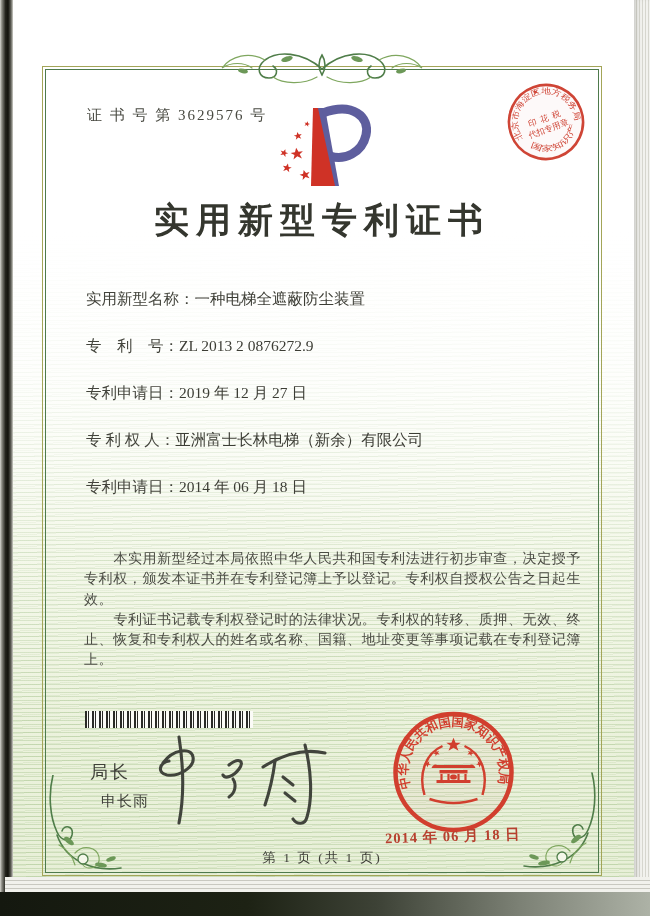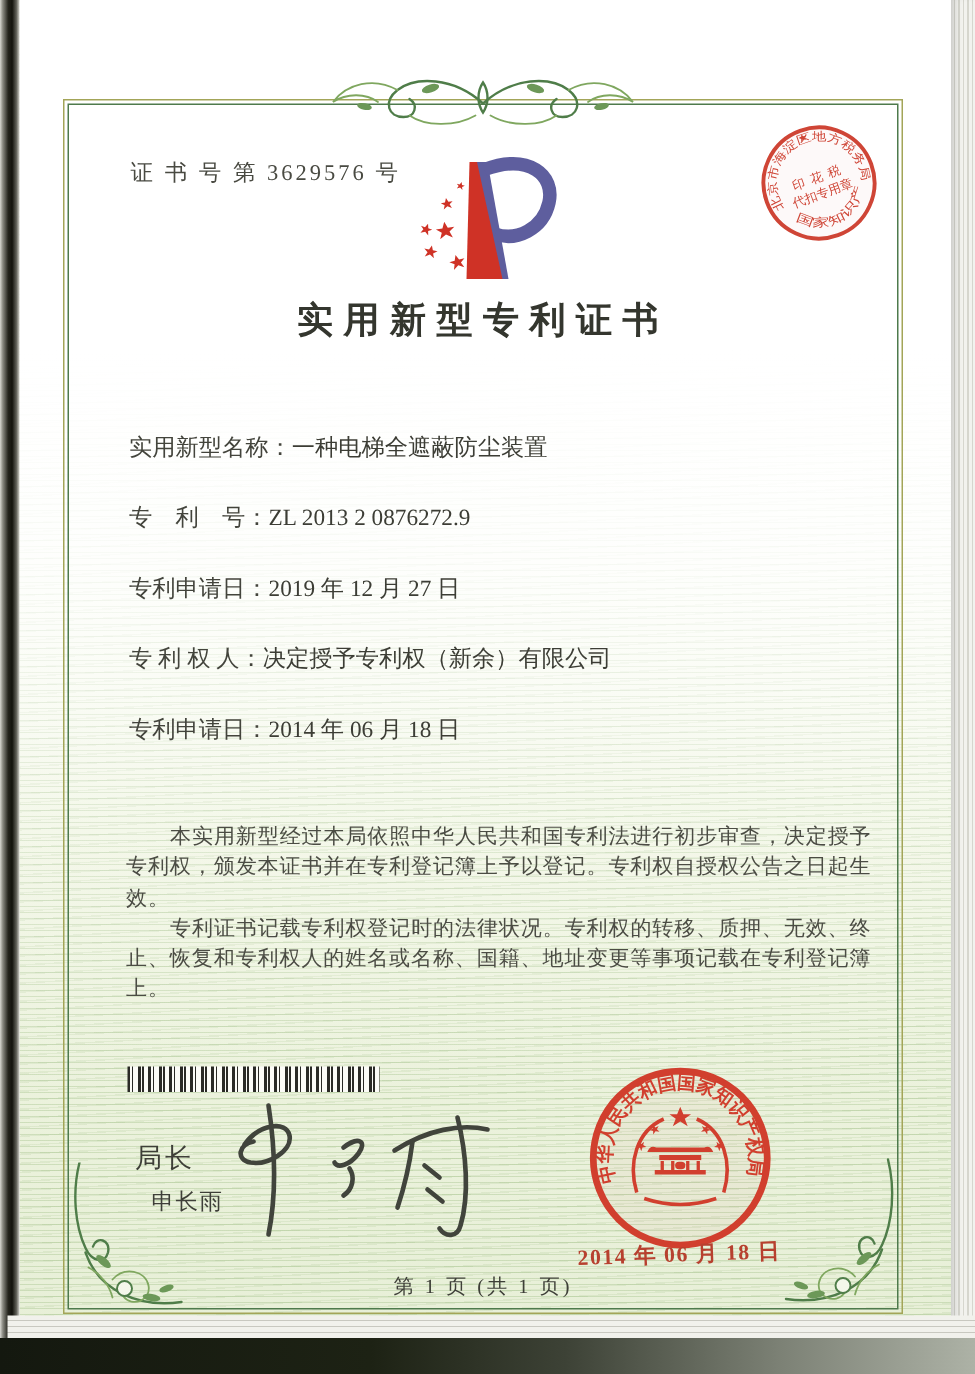--- a/index.html
+++ b/index.html
@@ -34,21 +34,21 @@
 
   .orn{stroke:#4f7d49;fill:none;stroke-width:1.6;stroke-linecap:round;}
   .orn2{stroke:#7fa75f;fill:none;stroke-width:1.2;stroke-linecap:round;}
   .leaf{fill:#6c9858;stroke:none;}
   .orn-top{left:204px;top:47px;width:210px;height:44px;}
   .orn-bl{left:32px;top:775px;width:78px;height:99px;}
   .orn-br{left:509px;top:771px;width:78px;height:103px;transform:scaleX(-1);}
 
   .cert-no{left:74px;top:106px;font-size:15px;letter-spacing:2px;color:#494a42;white-space:nowrap;}
   .logo{left:254px;top:98px;width:106px;height:96px;}
-  .title{left:29px;top:197px;width:560px;text-align:center;font-size:24px;font-weight:700;
+  .title{left:29px;top:197px;width:560px;text-align:center;font-size:35px;font-weight:700;
          letter-spacing:7px;color:#34362e;white-space:nowrap;}
 
   .fields{left:73px;top:288px;width:480px;}
   .frow{height:47px;font-size:15.5px;line-height:21px;color:#3f4039;white-space:nowrap;}
   .flabel{color:#43443c;}
   .fvalue{color:#3c3d35;}
 
   .paras{left:71px;top:549px;width:497px;}
   .paras p{margin:0;font-size:14px;line-height:20.3px;letter-spacing:.6px;
            text-align:justify;text-indent:2.1em;color:#4b4c44;}
@@ -146,21 +146,21 @@
       <div class="frow">
         <span class="flabel">实用新型名称：</span><span class="fvalue">一种电梯全遮蔽防尘装置</span>
       </div>
       <div class="frow">
         <span class="flabel">专　利　号：</span><span class="fvalue">ZL 2013 2 0876272.9</span>
       </div>
       <div class="frow">
         <span class="flabel">专利申请日：</span><span class="fvalue">2019 年 12 月 27 日</span>
       </div>
       <div class="frow">
-        <span class="flabel">专 利 权 人：</span><span class="fvalue">决定授予专利权（新余）有限公司</span>
+        <span class="flabel">专 利 权 人：</span><span class="fvalue">亚洲富士长林电梯（新余）有限公司</span>
       </div>
       <div class="frow">
         <span class="flabel">专利申请日：</span><span class="fvalue">2014 年 06 月 18 日</span>
       </div>
     </div>
 
     <div class="paras">
       <p>本实用新型经过本局依照中华人民共和国专利法进行初步审查，决定授予专利权，颁发本证书并在专利登记簿上予以登记。专利权自授权公告之日起生效。</p>
       <p>专利证书记载专利权登记时的法律状况。专利权的转移、质押、无效、终止、恢复和专利权人的姓名或名称、国籍、地址变更等事项记载在专利登记簿上。</p>
     </div>

